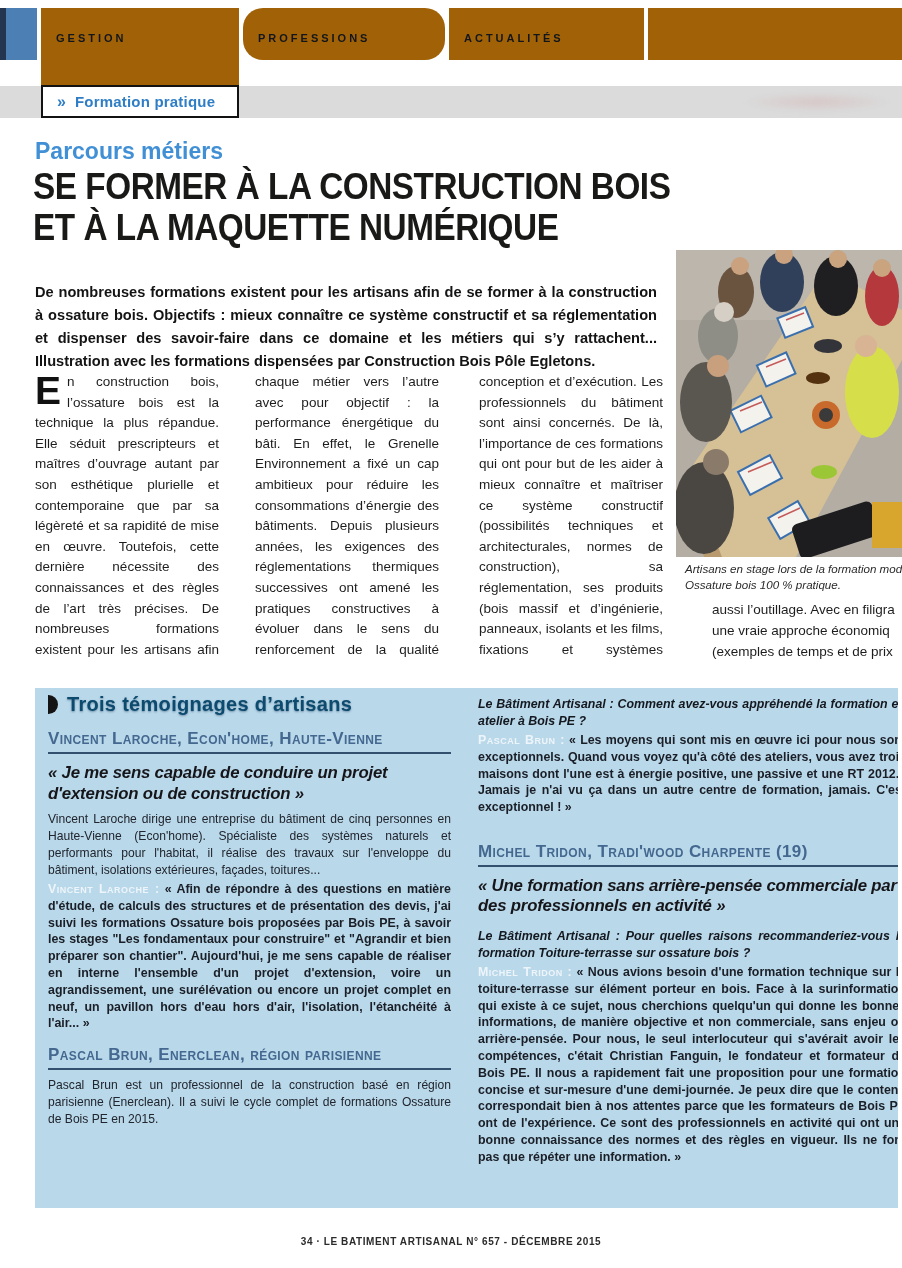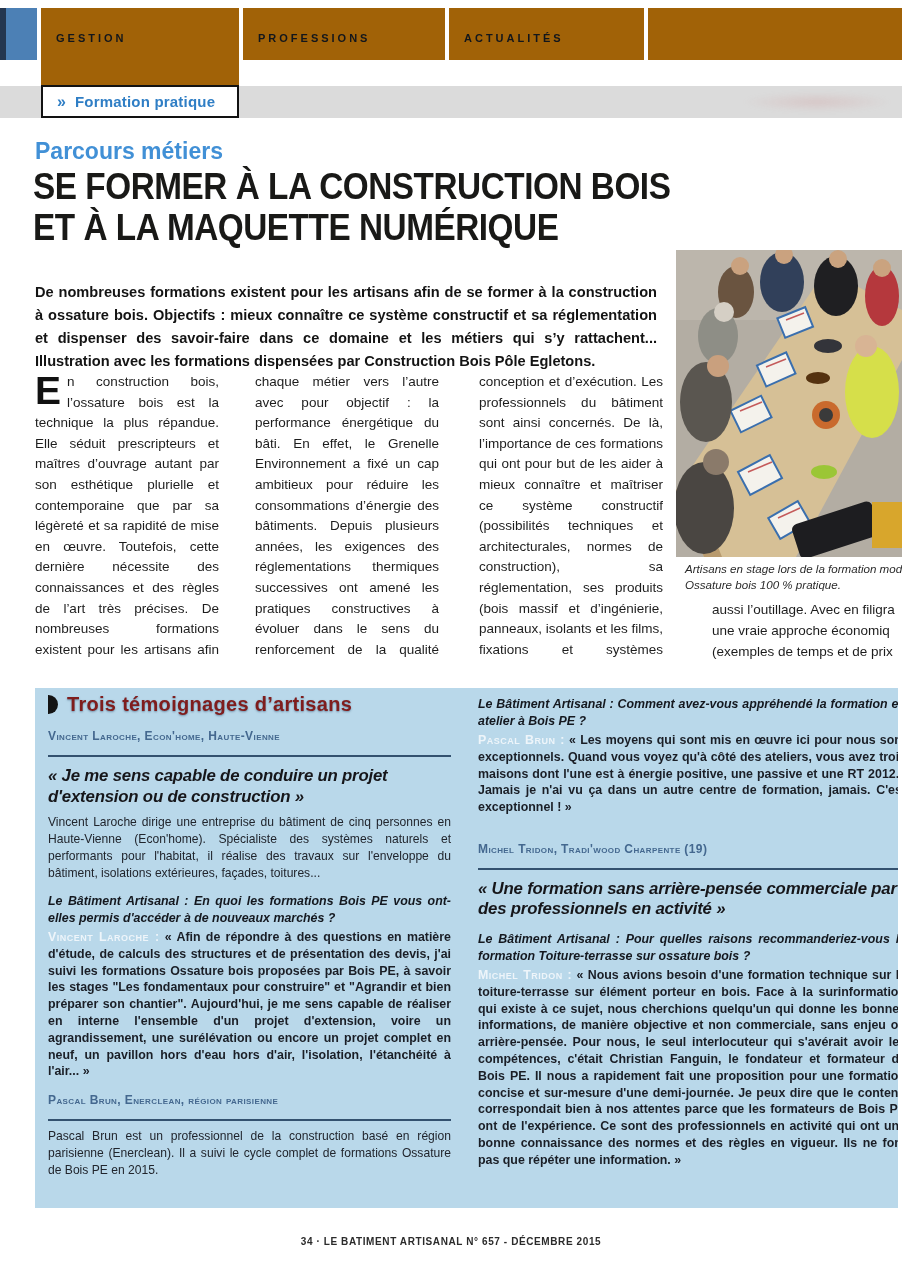--- a/index.html
+++ b/index.html
@@ -38,26 +38,26 @@
            font-size:13.5px; line-height:21px; white-space:pre-line; color:#1d1d1d; }
   
   .photo { position:absolute; left:676px; top:250px; width:226px; height:307px; overflow:hidden; }
   .caption { position:absolute; left:685px; top:561px; width:240px; margin:0;
              font-style:italic; font-size:11.6px; line-height:15.5px; color:#2a2a2a; white-space:pre-line; }
   
   .tbox { position:absolute; left:35px; top:688px; width:863px; height:520px;
           background:#b9d8ea; overflow:hidden; font-size:12.3px; }
   .tbox-col-left  { position:absolute; left:13px;  top:5px; width:403px; }
   .tbox-col-right { position:absolute; left:443px; top:8px; width:428px; }
-  .tbox-title { font-size:20px; font-weight:700; color:#7f1d1d; letter-spacing:0.3px;
+  .tbox-title { font-size:20px; font-weight:700; color:#0c4a6e; letter-spacing:0.3px;
                 text-shadow:0 1px 2px rgba(55,85,115,0.55); margin:0 0 2px 0; }
   .half-disc { display:inline-block; width:10px; height:19px; background:#141414;
                border-radius:0 10px 10px 0; margin-right:9px; vertical-align:-3px; }
-  .t-name { font-variant:small-caps; font-weight:700; color:#44688f; font-size:12px;
-            letter-spacing:0.4px; border-bottom:2px solid #33516f; padding-bottom:12px;
+  .t-name { font-variant:small-caps; font-weight:700; color:#44688f; font-size:17px;
+            letter-spacing:0.4px; border-bottom:2px solid #33516f; padding-bottom:3px;
             margin:13px 0 0 0; }
   .t-quote { font-size:16.8px; font-weight:700; font-style:italic; color:#16161a;
              line-height:20.5px; letter-spacing:-0.2px; margin:9px 0 0 0; }
   .t-bio { font-size:12.1px; line-height:17px; color:#21252d;
            text-align:justify; margin:7px 0 0 0; }
   .t-q { font-weight:700; font-style:italic; font-size:12.4px; line-height:17px;
          color:#14181f; margin:11px 0 0 0; text-align:justify; }
   .t-a { font-weight:700; font-size:12.4px; line-height:16.8px; text-align:justify;
          color:#1a1e26; margin:2px 0 0 0; }
   .spk { font-variant:small-caps; color:#eef5fa; letter-spacing:0.5px; }
@@ -68,21 +68,21 @@
 </head>
 <body>
 
 <div class="page">
 
   <div>
     <div class="nav-edge"></div>
     <div class="nav-cell" style="left:41px; top:8px; width:198px; height:77px;">
       <span class="nav-label">GESTION</span>
     </div>
-    <div class="nav-cell" style="left:243px; top:8px; width:202px; height:52px;">
+    <div class="nav-cell" style="left:243px; top:8px; width:202px; height:52px;border-radius:20px;">
       <span class="nav-label">PROFESSIONS</span>
     </div>
     <div class="nav-cell" style="left:449px; top:8px; width:195px; height:52px;">
       <span class="nav-label">ACTUALITÉS</span>
     </div>
     <div class="nav-cell" style="left:648px; top:8px; width:254px; height:52px;"></div>
   </div>
 
   <div class="gray-band"></div>
   <div class="smudge"></div>
@@ -159,21 +159,20 @@
 Ossature bois 100 % pratique.</p>
 
   <div class="tbox">
 
     <div class="tbox-col-left">
       <h2 class="tbox-title"><span class="half-disc"></span><span>Trois témoignages d’artisans</span></h2>
 
       <h3 class="t-name">Vincent Laroche, Econ'home, Haute-Vienne</h3>
       <p class="t-quote">« Je me sens capable de conduire un projet d'extension ou de construction »</p>
       <p class="t-bio">Vincent Laroche dirige une entreprise du bâtiment de cinq personnes en Haute-Vienne (Econ'home). Spécialiste des systèmes naturels et performants pour l'habitat, il réalise des travaux sur l'enveloppe du bâtiment, isolations extérieures, façades, toitures...</p>
-      <p class="t-q">Le Bâtiment Artisanal : En quoi les formations Bois PE vous ont-elles permis d'accéder à de nouveaux marchés ?</p>
       <p class="t-a"><span class="spk">Vincent Laroche :</span> <span>« Afin de répondre à des questions en matière d'étude, de calculs des structures et de présentation des devis, j'ai suivi les formations Ossature bois proposées par Bois PE, à savoir les stages "Les fondamentaux pour construire" et "Agrandir et bien préparer son chantier". Aujourd'hui, je me sens capable de réaliser en interne l'ensemble d'un projet d'extension, voire un agrandissement, une surélévation ou encore un projet complet en neuf, un pavillon hors d'eau hors d'air, l'isolation, l'étanchéité à l'air... »</span></p>
 
       <h3 class="t-name">Pascal Brun, Enerclean, région parisienne</h3>
       <p class="t-bio">Pascal Brun est un professionnel de la construction basé en région parisienne (Enerclean). Il a suivi le cycle complet de formations Ossature de Bois PE en 2015.</p>
     </div>
 
     <div class="tbox-col-right">
       <p class="t-q" style="margin-top:0;">Le Bâtiment Artisanal : Comment avez-vous appréhendé la formation en atelier à Bois PE ?</p>
       <p class="t-a"><span class="spk">Pascal Brun :</span> <span>« Les moyens qui sont mis en œuvre ici pour nous sont exceptionnels. Quand vous voyez qu'à côté des ateliers, vous avez trois maisons dont l'une est à énergie positive, une passive et une RT 2012... Jamais je n'ai vu ça dans un autre centre de formation, jamais. C'est exceptionnel ! »</span></p>
 

